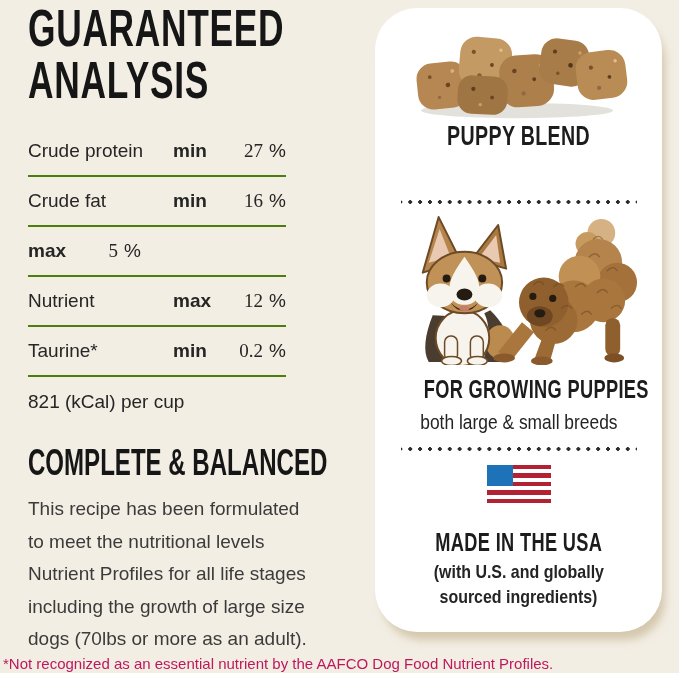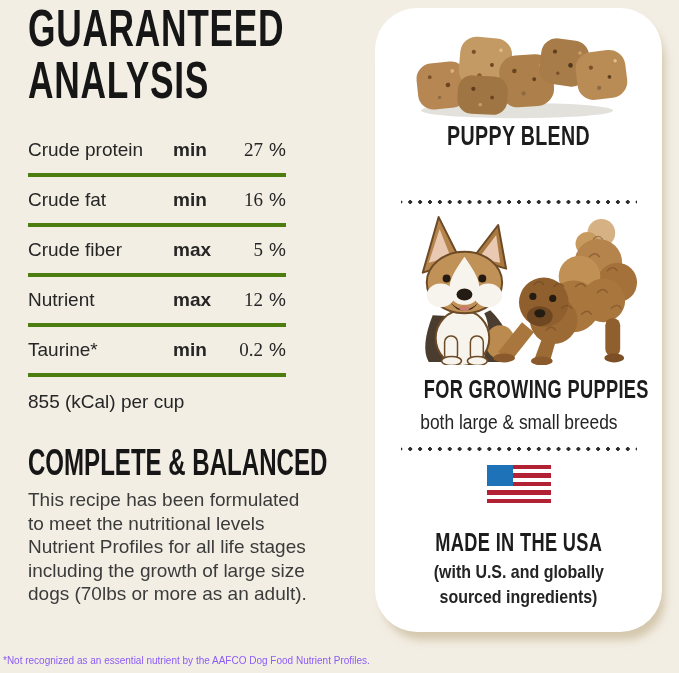--- a/index.html
+++ b/index.html
@@ -6,35 +6,35 @@
   html,body { width:679px; height:673px; }
   body { font-family:"Liberation Sans", sans-serif; background:#f3eee4; position:relative; overflow:hidden; }
   .stage { position:absolute; inset:0; width:585px; height:673px; }
 
   
   .ga-title { position:absolute; left:28px; top:2px; color:#161616; font-weight:700;
               font-size:52px; line-height:52px; letter-spacing:1px; }
   .ga-title .cond { display:inline-block; transform:scaleX(0.68); transform-origin:left center; white-space:nowrap; }
 
   .ga-table { position:absolute; left:28px; top:127px; width:258px; }
-  .ga-row { display:flex; align-items:center; height:50px; border-bottom:4px solid #4d7c0f; font-size:19px; color:#262626; font-weight:500; }
+  .ga-row { display:flex; align-items:center; height:50px; border-bottom:2px solid #4d7c0f; font-size:19px; color:#262626; font-weight:500; }
   .ga-label { width:145px; }
   .ga-qual  { width:50px;font-weight:bold; }
   .ga-val   { width:40px; text-align:right;font-family:Liberation Serif, serif; }
   .ga-unit  { width:23px; text-align:right; }
 
   .kcal { position:absolute; left:28px; top:391px; font-size:19px; font-weight:500; color:#262626; }
 
   .cb-title { position:absolute; left:28px; top:444px; color:#161616; font-weight:700; font-size:37px; line-height:38px; }
   .cb-title .cond { display:inline-block; transform:scaleX(0.65); transform-origin:left center; white-space:nowrap; }
 
   .para { position:absolute; left:28px; top:488px; width:320px; font-size:19px; line-height:23.5px; color:#3b3b3b; }
-  .para div { white-space:nowrap; }
-
-  .footnote { position:absolute; left:3px; top:655px; font-size:10px; color:#8b5cf6; }
+  .para div { white-space:nowrap;margin-top:9px; }
+
+  .footnote { position:absolute; left:3px; top:655px; font-size:15px; color:#be185d; }
 
   
   .card { position:absolute; left:375px; top:8px; width:287px; height:624px; background:#ffffff;
           border-radius:42px; box-shadow:5px 10px 8px -2px rgba(186,168,128,0.55); }
   .card .abs { position:absolute; left:50%; transform:translateX(-50%); }
 
   .kibble-wrap { top:18px; width:238px; height:96px; }
   .dogs-wrap   { top:203px; width:248px; height:154px; }
 
   .card-h { width:100%; text-align:center; color:#1c1c1c; font-weight:700; white-space:nowrap; }
@@ -81,40 +81,39 @@
       <span class="ga-val">27</span>
       <span class="ga-unit">%</span>
     </div>
     <div class="ga-row">
       <span class="ga-label">Crude fat</span>
       <span class="ga-qual">min</span>
       <span class="ga-val">16</span>
       <span class="ga-unit">%</span>
     </div>
     <div class="ga-row">
-      <span class="ga-label">Crude fiber</span>
       <span class="ga-qual">max</span>
       <span class="ga-val">5</span>
       <span class="ga-unit">%</span>
     </div>
     <div class="ga-row">
       <span class="ga-label">Nutrient</span>
       <span class="ga-qual">max</span>
       <span class="ga-val">12</span>
       <span class="ga-unit">%</span>
     </div>
     <div class="ga-row">
       <span class="ga-label">Taurine*</span>
       <span class="ga-qual">min</span>
       <span class="ga-val">0.2</span>
       <span class="ga-unit">%</span>
     </div>
   </div>
 
-  <div class="kcal">855 (kCal) per cup</div>
+  <div class="kcal">821 (kCal) per cup</div>
 
   <div class="cb-title">
     <span class="cond">COMPLETE &amp; BALANCED</span>
   </div>
 
   <div class="para">
     <div>This recipe has been formulated</div>
     <div>to meet the nutritional levels</div>
     <div>Nutrient Profiles for all life stages</div>
     <div>including the growth of large size</div>

